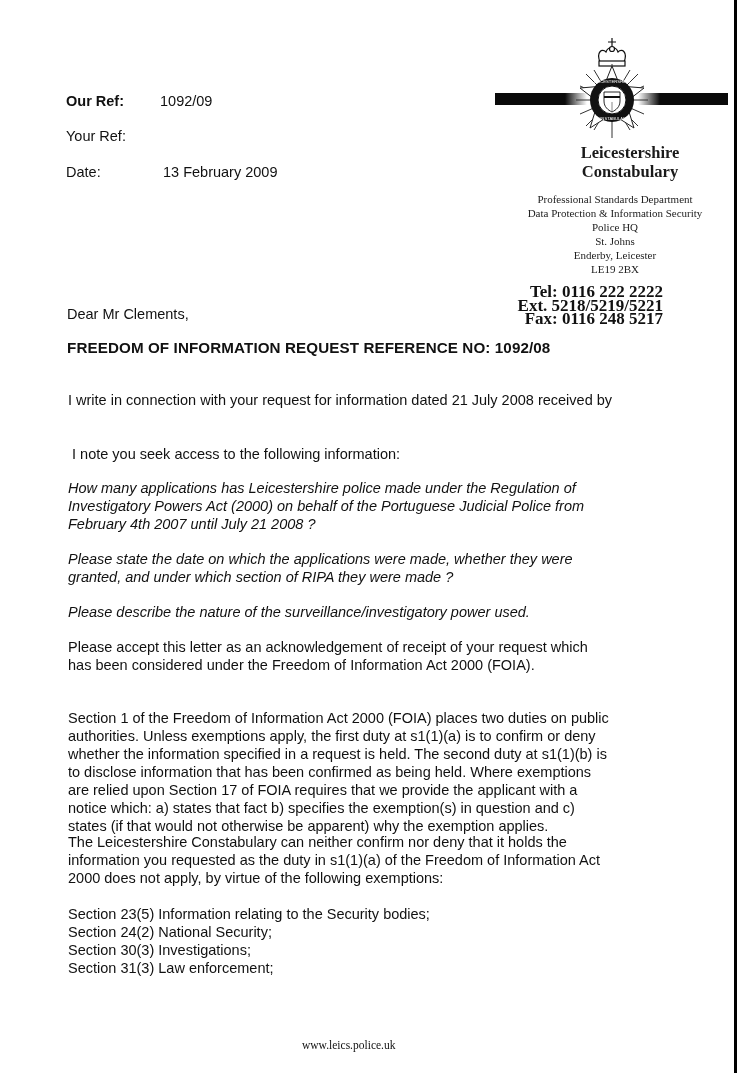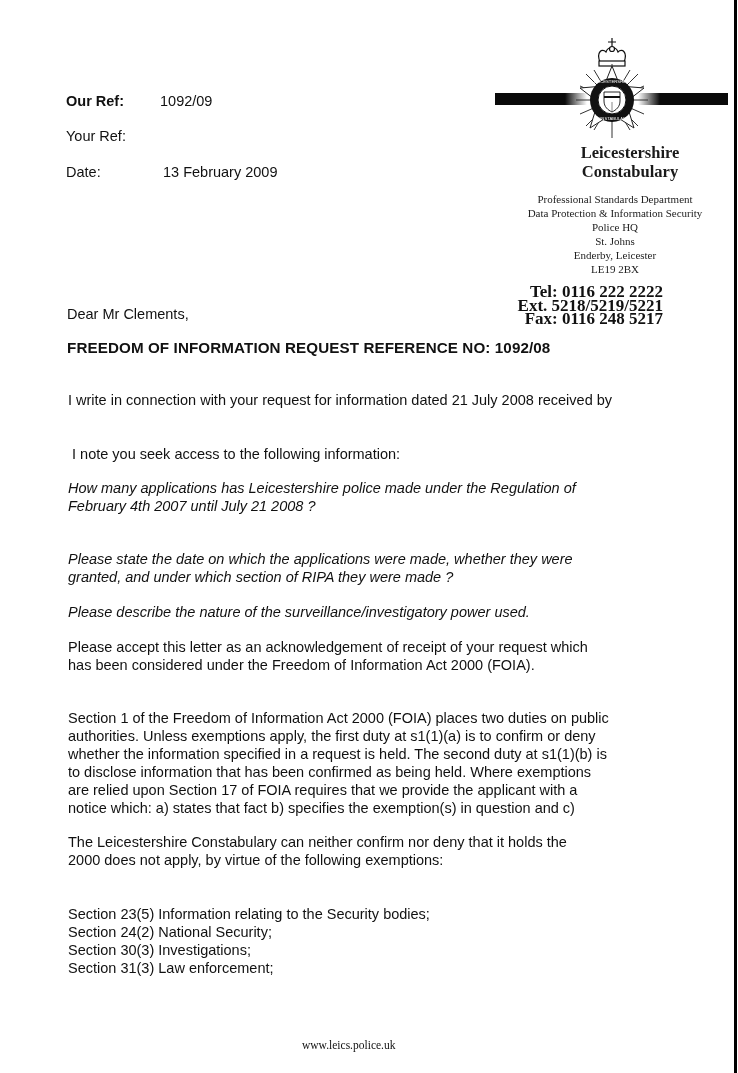--- a/index.html
+++ b/index.html
@@ -116,20 +116,21 @@
 <div class="abs sans heading" style="left:67px; top:339px;">FREEDOM OF INFORMATION REQUEST REFERENCE NO:  1092/08</div>
 
 <div class="body-text sans" style="top:391px;">
   <div>I write in connection with your request for information dated 21 July 2008 received by</div>
 </div>
 
 <div class="body-text sans" style="top:445px; white-space:pre;"> I note you seek access to the following information:</div>
 
 <div class="body-text sans italic" style="top:479px;">
   <div>How many applications has Leicestershire police made under the Regulation of</div>
+  <div>Investigatory Powers Act (2000) on behalf of the Portuguese Judicial Police from</div>
   <div>February 4th 2007 until July 21 2008 ?</div>
 </div>
 
 <div class="body-text sans italic" style="top:550px;">
   <div>Please state the date on which the applications were made, whether they were</div>
   <div>granted, and under which section of RIPA they were made ?</div>
 </div>
 
 <div class="body-text sans italic" style="top:603px;">
   <div>Please describe the nature of the surveillance/investigatory power used.</div>
@@ -140,24 +141,26 @@
   <div>has been considered under the Freedom of Information Act 2000 (FOIA).</div>
 </div>
 
 <div class="body-text sans" style="top:709px; width:576px;">
   <div class="justify">Section 1 of the Freedom of Information Act 2000 (FOIA) places two duties on public</div>
   <div class="justify">authorities. Unless exemptions apply, the first duty at s1(1)(a) is to confirm or deny</div>
   <div class="justify">whether the information specified in a request is held. The second duty at s1(1)(b) is</div>
   <div class="justify">to disclose information that has been confirmed as being held. Where exemptions</div>
   <div class="justify">are relied upon Section 17 of FOIA requires that we provide the applicant with a</div>
   <div class="justify">notice which: a) states that fact b) specifies the exemption(s) in question and c)</div>
+  <div>states (if that would not otherwise be apparent) why the exemption applies.</div>
 </div>
 
 <div class="body-text sans" style="top:833px; width:576px;">
   <div class="justify">The Leicestershire Constabulary can neither confirm nor deny that it holds the</div>
+  <div class="justify">information you requested as the duty in s1(1)(a) of the Freedom of Information Act</div>
   <div>2000 does not apply, by virtue of the following exemptions:</div>
 </div>
 
 <div class="body-text sans" style="top:905px;">
   <div>Section 23(5) Information relating to the Security bodies;</div>
   <div>Section 24(2) National Security;</div>
   <div>Section 30(3) Investigations;</div>
   <div>Section 31(3) Law enforcement;</div>
 </div>
 

